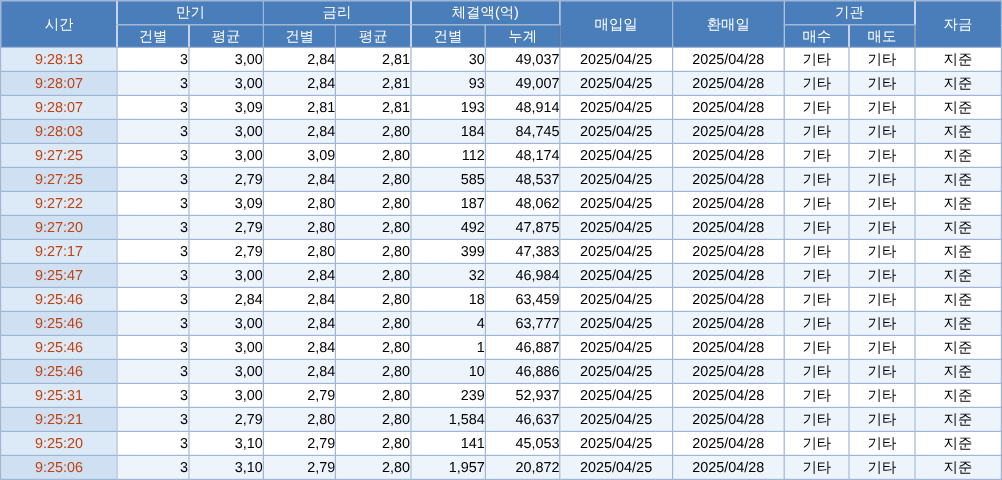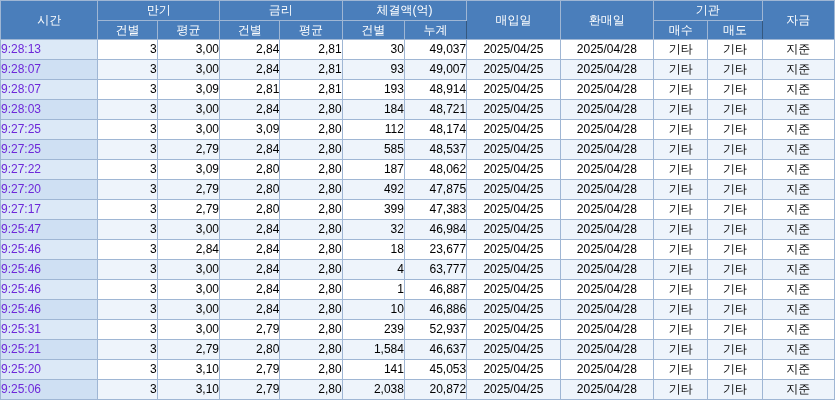--- a/index.html
+++ b/index.html
@@ -43,22 +43,22 @@
     height: 18px;
     line-height: 18px;
   }
   thead th.sub {
     height: 18px;
     line-height: 18px;
     margin-top: 48px;
   }
   td.time {
     background: #dce9f7;
-    color: #6d28d9;
-    text-align: left;
+    color: #c2410c;
+    text-align: center;
     font-weight: bold;
   }
   td.num {
     text-align: right;
     padding-right: 6px;
     background: #ffffff;
   }
   td.ctr {
     text-align: center;
     background: #ffffff;
@@ -160,21 +160,21 @@
           <td class="ctr">기타</td>
           <td class="ctr grpsep">지준</td>
         </tr>
         <tr class="alt">
           <td class="time">9:28:03</td>
           <td class="num grpsep">3</td>
           <td class="num">3,00</td>
           <td class="num grpsep">2,84</td>
           <td class="num">2,80</td>
           <td class="num grpsep">184</td>
-          <td class="num">48,721</td>
+          <td class="num">84,745</td>
           <td class="ctr grpsep">2025/04/25</td>
           <td class="ctr">2025/04/28</td>
           <td class="ctr grpsep">기타</td>
           <td class="ctr">기타</td>
           <td class="ctr grpsep">지준</td>
         </tr>
         <tr>
           <td class="time">9:27:25</td>
           <td class="num grpsep">3</td>
           <td class="num">3,00</td>
@@ -258,21 +258,21 @@
           <td class="ctr">기타</td>
           <td class="ctr grpsep">지준</td>
         </tr>
         <tr class="bandtop">
           <td class="time">9:25:46</td>
           <td class="num grpsep">3</td>
           <td class="num">2,84</td>
           <td class="num grpsep">2,84</td>
           <td class="num">2,80</td>
           <td class="num grpsep">18</td>
-          <td class="num">23,677</td>
+          <td class="num">63,459</td>
           <td class="ctr grpsep">2025/04/25</td>
           <td class="ctr">2025/04/28</td>
           <td class="ctr grpsep">기타</td>
           <td class="ctr">기타</td>
           <td class="ctr grpsep">지준</td>
         </tr>
         <tr class="alt">
           <td class="time">9:25:46</td>
           <td class="num grpsep">3</td>
           <td class="num">3,00</td>
@@ -355,21 +355,21 @@
           <td class="ctr grpsep">기타</td>
           <td class="ctr">기타</td>
           <td class="ctr grpsep">지준</td>
         </tr>
         <tr class="alt">
           <td class="time">9:25:06</td>
           <td class="num grpsep">3</td>
           <td class="num">3,10</td>
           <td class="num grpsep">2,79</td>
           <td class="num">2,80</td>
-          <td class="num grpsep">2,038</td>
+          <td class="num grpsep">1,957</td>
           <td class="num">20,872</td>
           <td class="ctr grpsep">2025/04/25</td>
           <td class="ctr">2025/04/28</td>
           <td class="ctr grpsep">기타</td>
           <td class="ctr">기타</td>
           <td class="ctr grpsep">지준</td>
         </tr>
         <tr>
           <td class="time">9:25:06</td>
           <td class="num grpsep">3</td>

